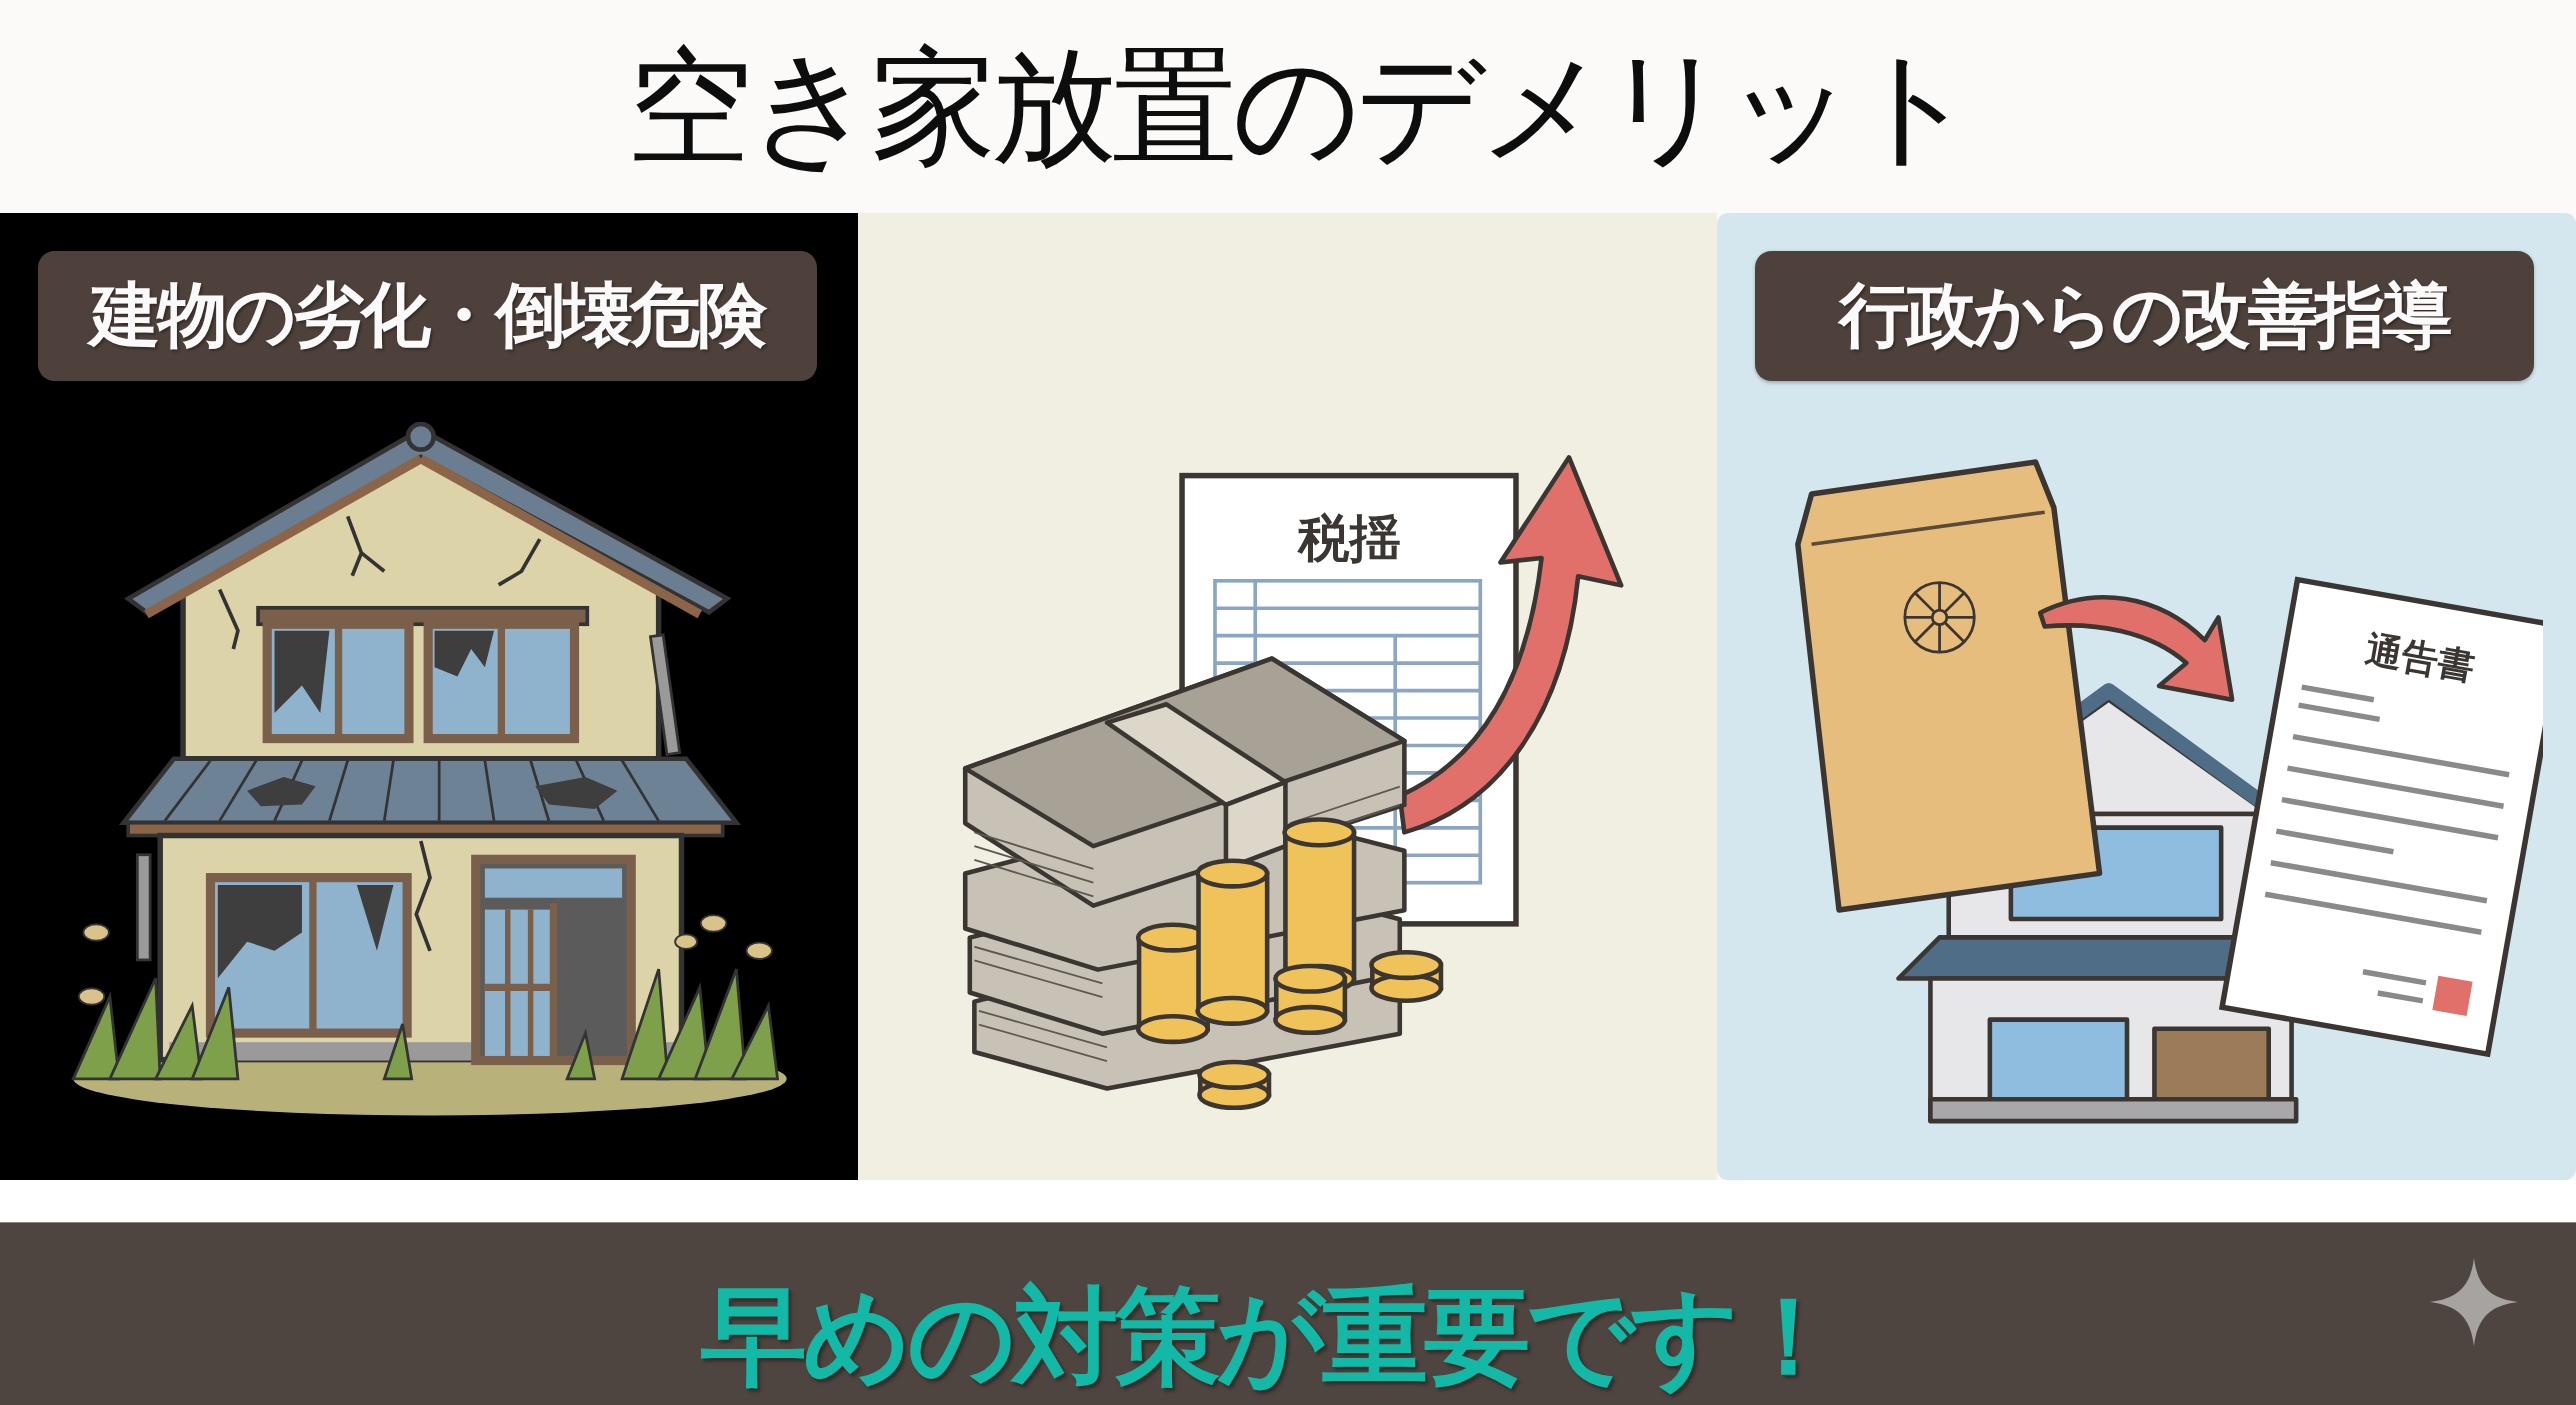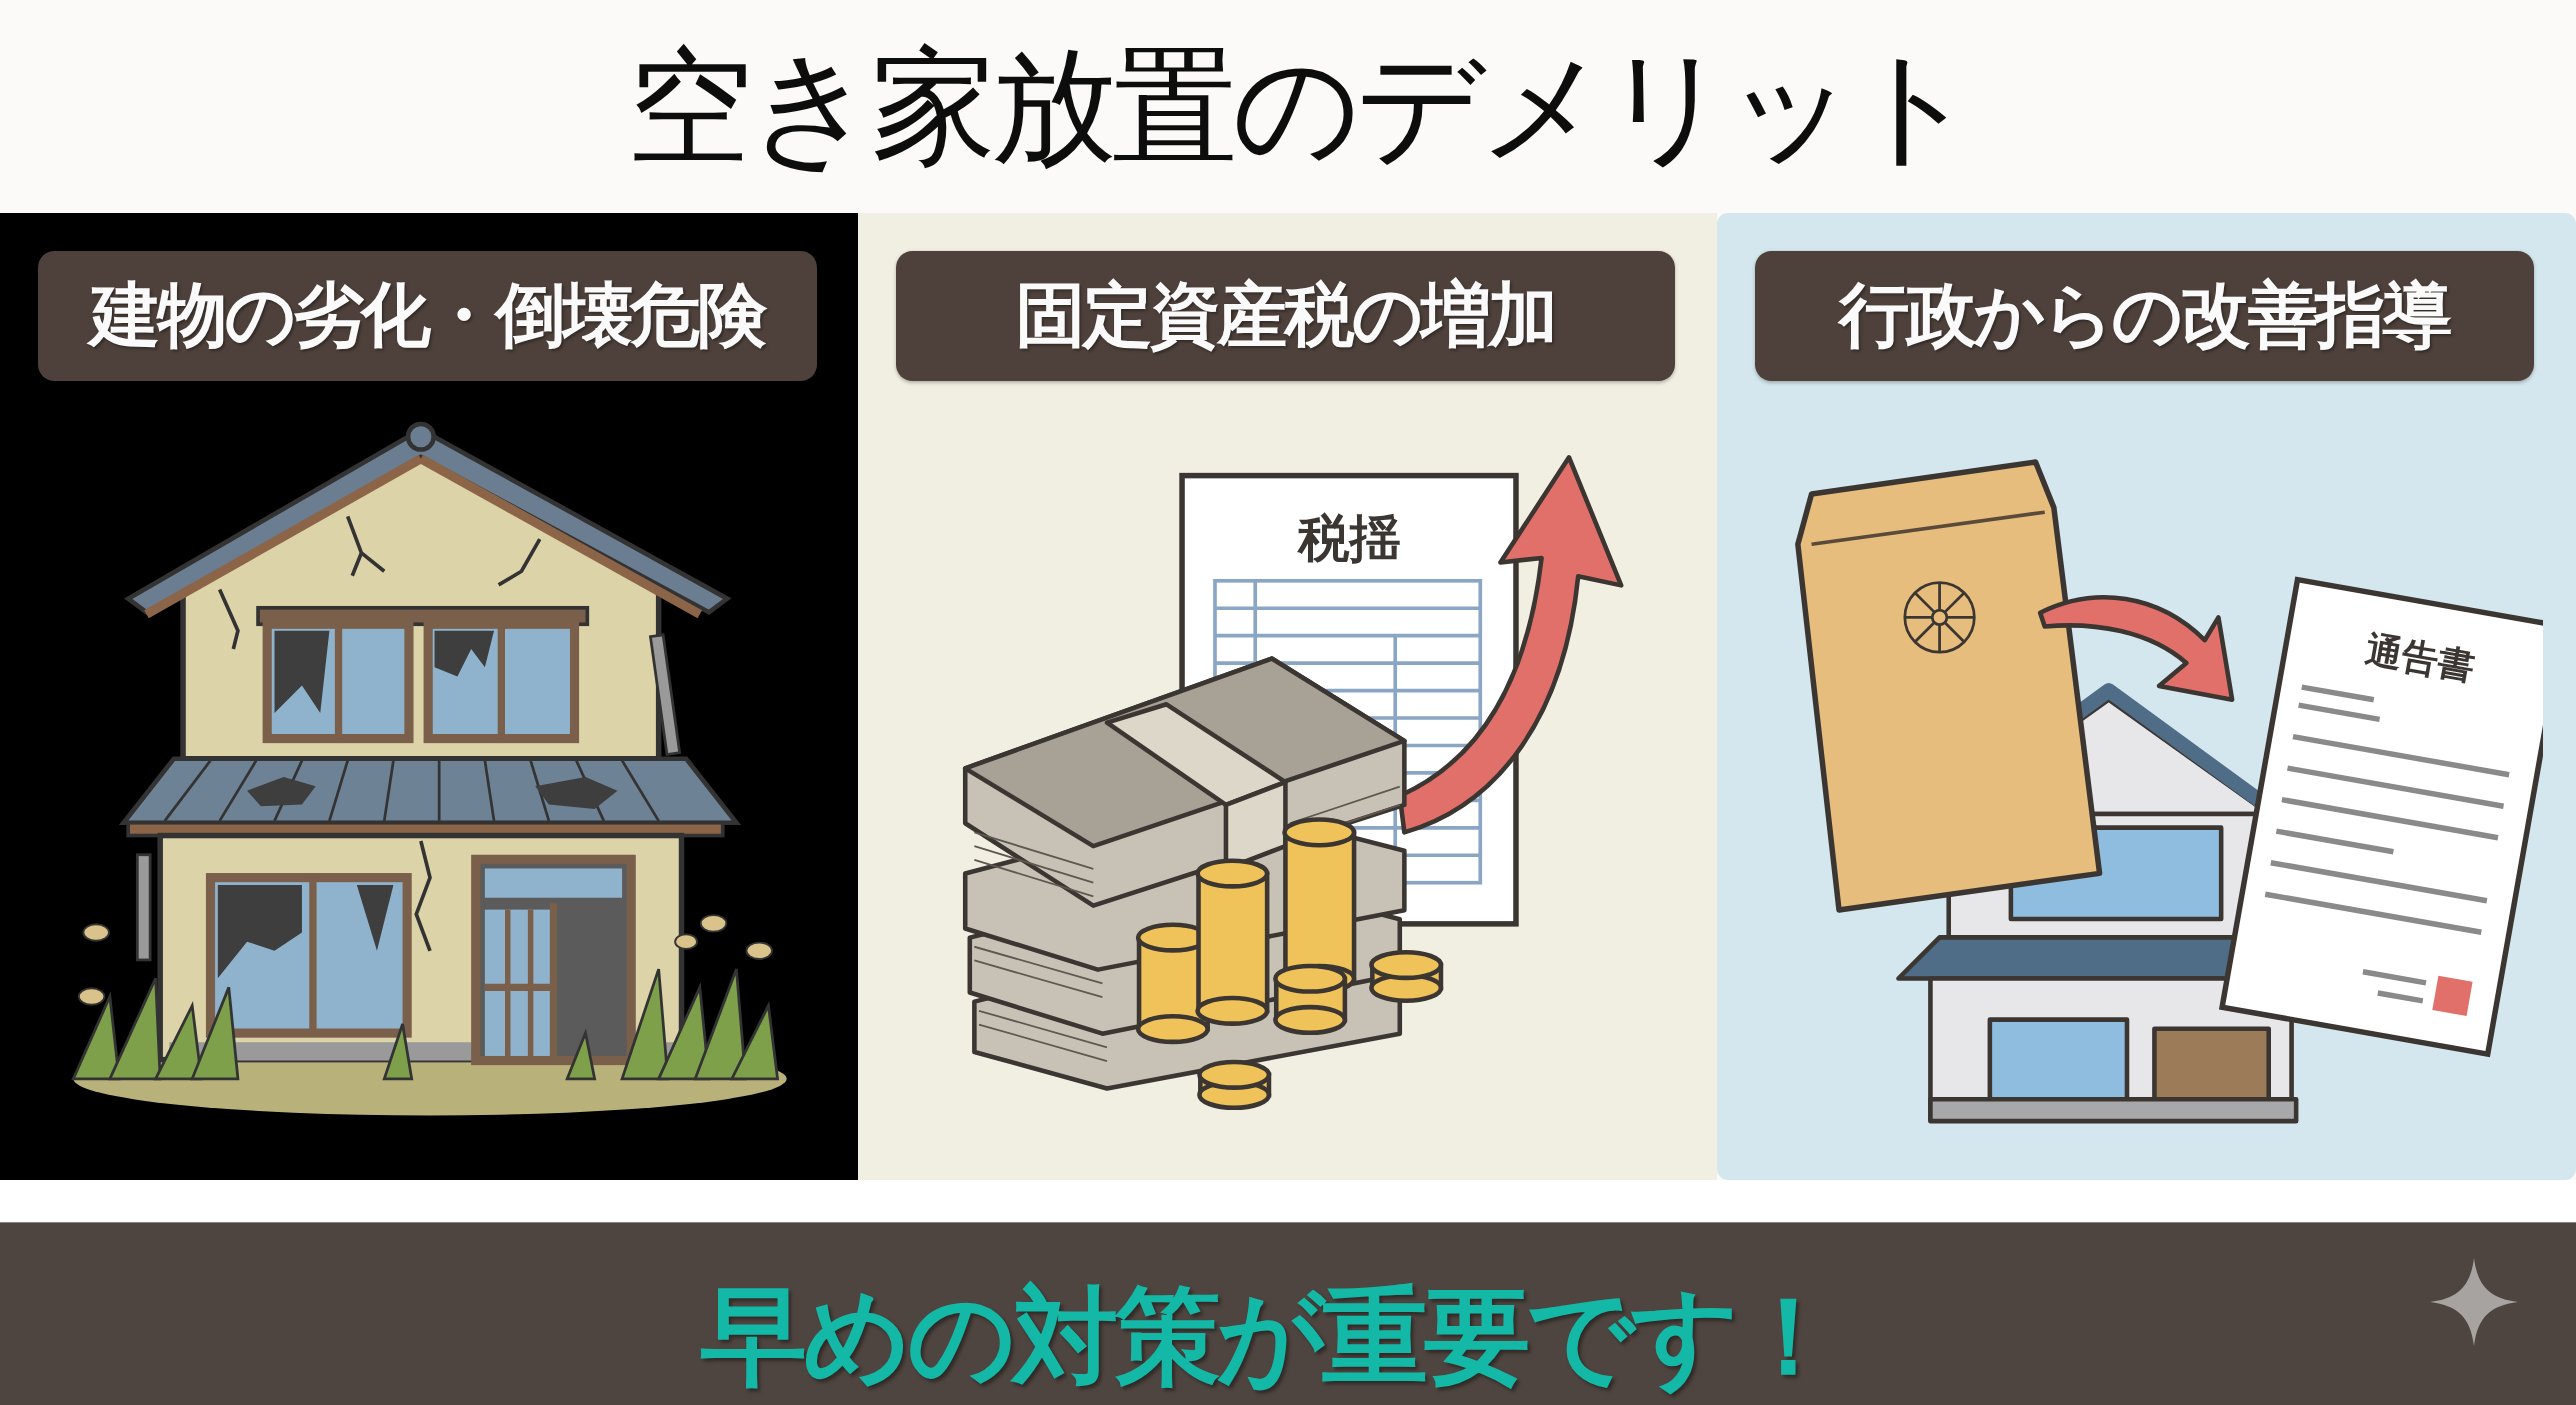--- a/index.html
+++ b/index.html
@@ -150,23 +150,20 @@
         <ellipse cx="45" cy="580" rx="14" ry="9"></ellipse>
           <ellipse cx="40" cy="650" rx="14" ry="9"></ellipse>
         <ellipse cx="720" cy="570" rx="14" ry="9"></ellipse>
           <ellipse cx="770" cy="600" rx="14" ry="9"></ellipse>
         <ellipse cx="690" cy="590" rx="12" ry="8"></ellipse>
       </g>
     </svg>
   </div>
 
   <div class="panel panel-2" style="background:#f1eee2;">
-    <div class="label-box">
-      <span class="label-text">固定資産税の増加</span>
-    </div>
     <svg class="illus illus-money" viewBox="0 0 780 740" xmlns="http://www.w3.org/2000/svg">
 
       <g>
         <rect x="272" y="40" width="365" height="490" fill="#ffffff" stroke="#3c3632" stroke-width="6"></rect>
         <g stroke="#8aa6c4" stroke-width="4" fill="none">
           <rect x="308" y="155" width="290" height="330"></rect>
           <line x1="308" y1="185" x2="598" y2="185"></line>
           <line x1="308" y1="215" x2="598" y2="215"></line>
           <line x1="308" y1="245" x2="598" y2="245"></line>
           <line x1="308" y1="275" x2="598" y2="275"></line>

